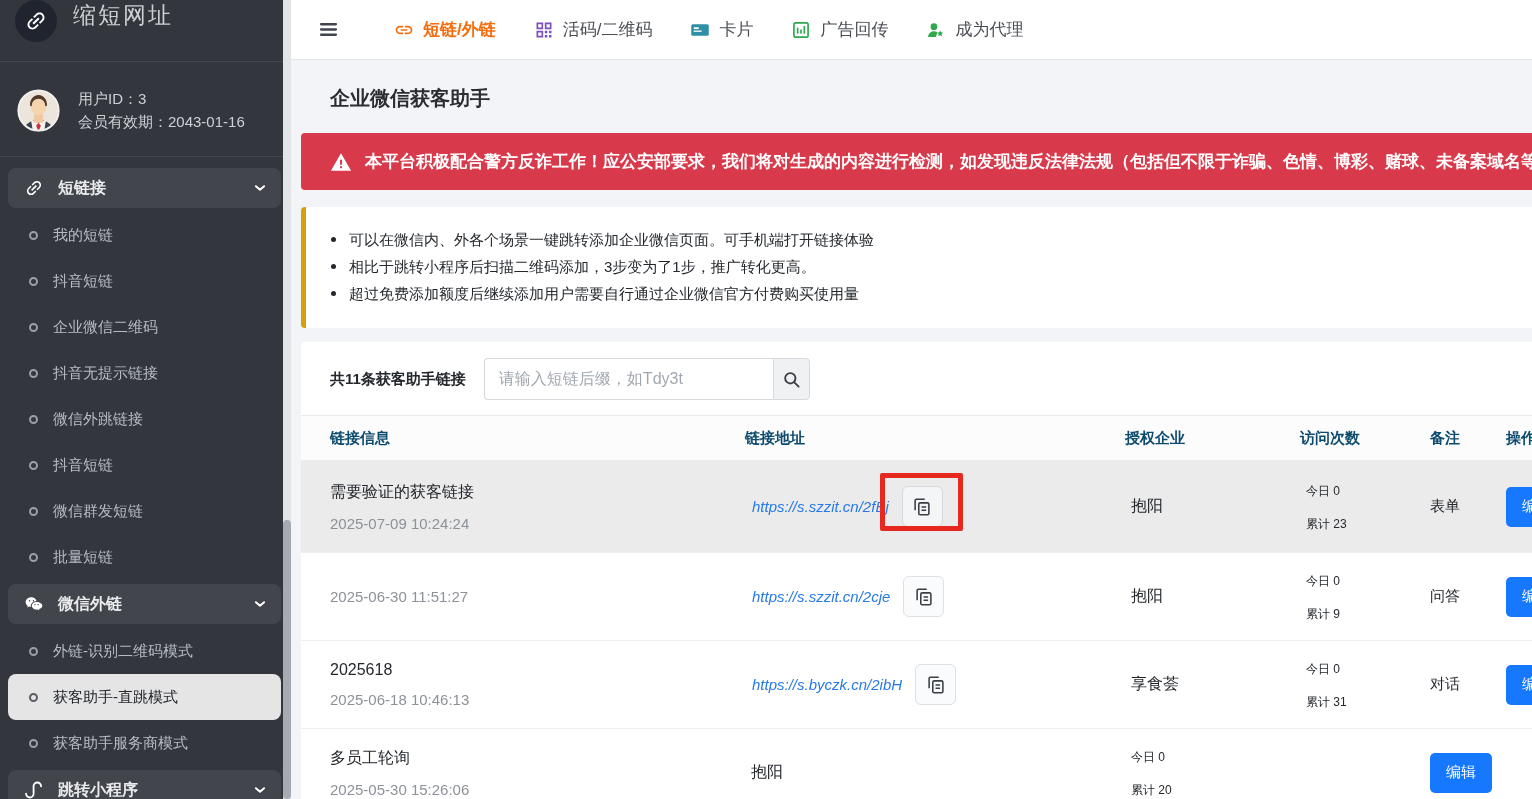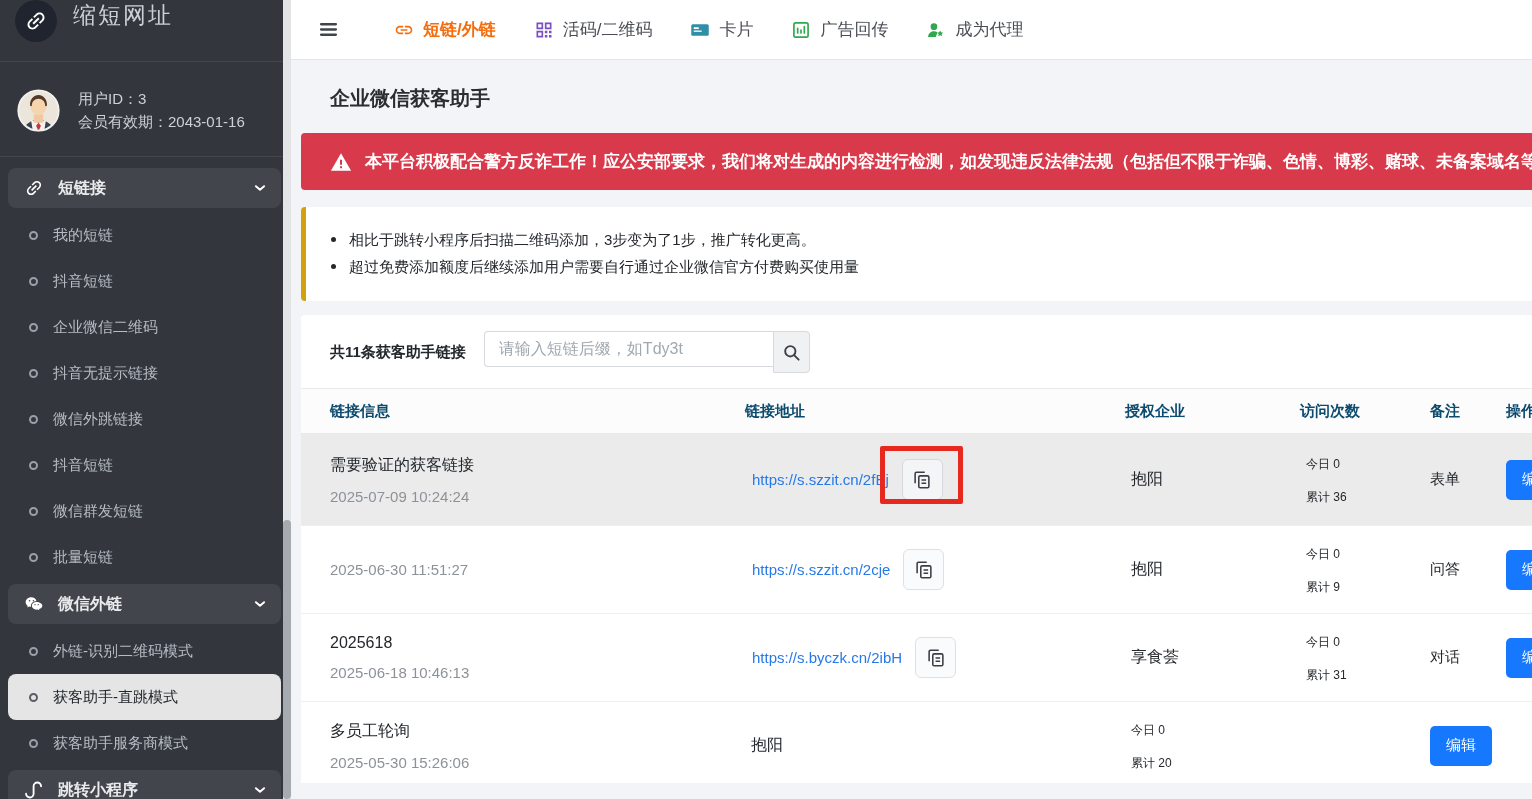--- a/index.html
+++ b/index.html
@@ -66,39 +66,39 @@
                border-radius:4px 0 0 4px; padding:19px 0 21px 25px; }
   .tips-card ul { margin:0; padding:0; list-style:none; }
   .tips-card li { font-size:15px; color:#24282d; line-height:27px; display:flex; align-items:center; }
   .tips-card li::before { content:""; width:5px; height:5px; border-radius:50%; background:#24282d;
                           margin-right:13px; flex:none; }
 
   .table-card { margin-top:14px; background:#fff; border-radius:4px 0 0 0; height:468px; overflow:hidden; }
   .toolbar { display:flex; align-items:center; padding:16px 0 15px 29px; }
   .count { font-size:15px; font-weight:700; color:#24282d; }
   .searchbox { display:flex; margin-left:18px; }
-  .searchbox input { width:289px; height:36px; border:1px solid #d6d9dd; border-right:none;
+  .searchbox input { width:289px; height:42px; border:1px solid #d6d9dd; border-right:none;
                      border-radius:4px 0 0 4px; padding:0 14px; font-size:16px; color:#333; outline:none;
                      font-family:"Liberation Sans","DejaVu Sans",sans-serif; }
   .searchbox input::placeholder { color:#a2a8af; }
   .search-btn { width:37px; height:42px; border:1px solid #d6d9dd; background:#eff1f3; cursor:pointer;
                 border-radius:0 4px 4px 0; display:flex; align-items:center; justify-content:center; color:#3c4147; }
   .search-btn svg { width:19px; height:19px; }
 
   .grid { display:grid; grid-template-columns:415px 380px 175px 130px 76px 120px;
           padding-left:29px; align-items:center; }
   .thead { height:46px; border-top:1px solid #e8eaec; border-bottom:1px solid #e8eaec;
            background:#fcfcfc; font-size:15px; font-weight:700; color:#0c4a6e; }
   .trow { min-height:88px; border-bottom:1px solid #efefef; background:#fff; }
   .trow.hl { min-height:92px; background:#ebebeb; }
   .c-company, .c-visits { padding-left:6px; }
   .c-visits { padding-top:2px; }
   .row-title { font-size:16px; color:#24282d; margin-bottom:12px; }
   .row-date { font-size:15px; color:#8d9299; }
-  .c-url { display:flex; align-items:center; gap:13px; padding-left:7px; }
+  .c-url { display:flex; align-items:center; gap:13px; padding-left:7px;font-style:italic; }
   .link { color:#2779e8; font-size:15px; text-decoration:none; cursor:pointer; }
   .copy-wrap { position:relative; display:inline-flex; }
   .copy-btn { width:41px; height:41px; border:1px solid #dde0e4; background:#fafbfc; border-radius:6px;
               color:#3a3f45; display:flex; align-items:center; justify-content:center; cursor:pointer; }
   .trow.hl .copy-btn { background:#f4f5f6; border-color:#d5d8dc; }
   .copy-btn svg { width:22px; height:22px; }
   .c-visits div { font-size:12px; color:#24282d; }
   .c-visits .v1 { margin-bottom:16px; }
   .c-remark { font-size:15px; color:#24282d; }
   .edit-btn { min-width:62px; height:40px; background:#1677ff; color:#fff; border:none; border-radius:5px;
@@ -299,20 +299,21 @@
         <span class="warn-icon">
           <svg viewBox="0 0 24 24" fill="currentColor">
               <path fill-rule="evenodd" d="M12 2.5 23 21.5H1ZM10.9 9.5h2.2v5.4h-2.2Zm0 7.2h2.2v2.2h-2.2Z"></path>
             </svg>
         </span>
         <span>本平台积极配合警方反诈工作！应公安部要求，我们将对生成的内容进行检测，如发现违反法律法规（包括但不限于诈骗、色情、博彩、赌球、未备案域名等），则立即封禁相关</span>
       </div>
 
       <div class="tips-card">
         <ul id="tips">
+            <li>可以在微信内、外各个场景一键跳转添加企业微信页面。可手机端打开链接体验</li>
             <li>相比于跳转小程序后扫描二维码添加，3步变为了1步，推广转化更高。</li>
             <li>超过免费添加额度后继续添加用户需要自行通过企业微信官方付费购买使用量</li>
           </ul>
       </div>
 
       <div class="table-card">
         <div class="toolbar">
           <span class="count">共11条获客助手链接</span>
           <div class="searchbox">
             <input placeholder="请输入短链后缀，如Tdy3t" style="">
@@ -351,21 +352,21 @@
               <path d="M11.5 12h5M11.5 15.5h5"></path>
             </svg>
           </span>
         </button>
       <div class="anno"></div>
                 </span>
     </div>
     <div class="c-company">抱阳</div>
     <div class="c-visits">
       <div class="v1">今日 0</div>
-      <div class="v2">累计 36</div>
+      <div class="v2">累计 23</div>
     </div>
     <div class="c-remark">表单</div>
     <div class="c-action">
       <button class="edit-btn">编辑</button>
     </div>
   </div>
             <div class="trow grid">
     <div class="c-info">
       <div class="row-date">2025-06-30 11:51:27</div>
     </div>

